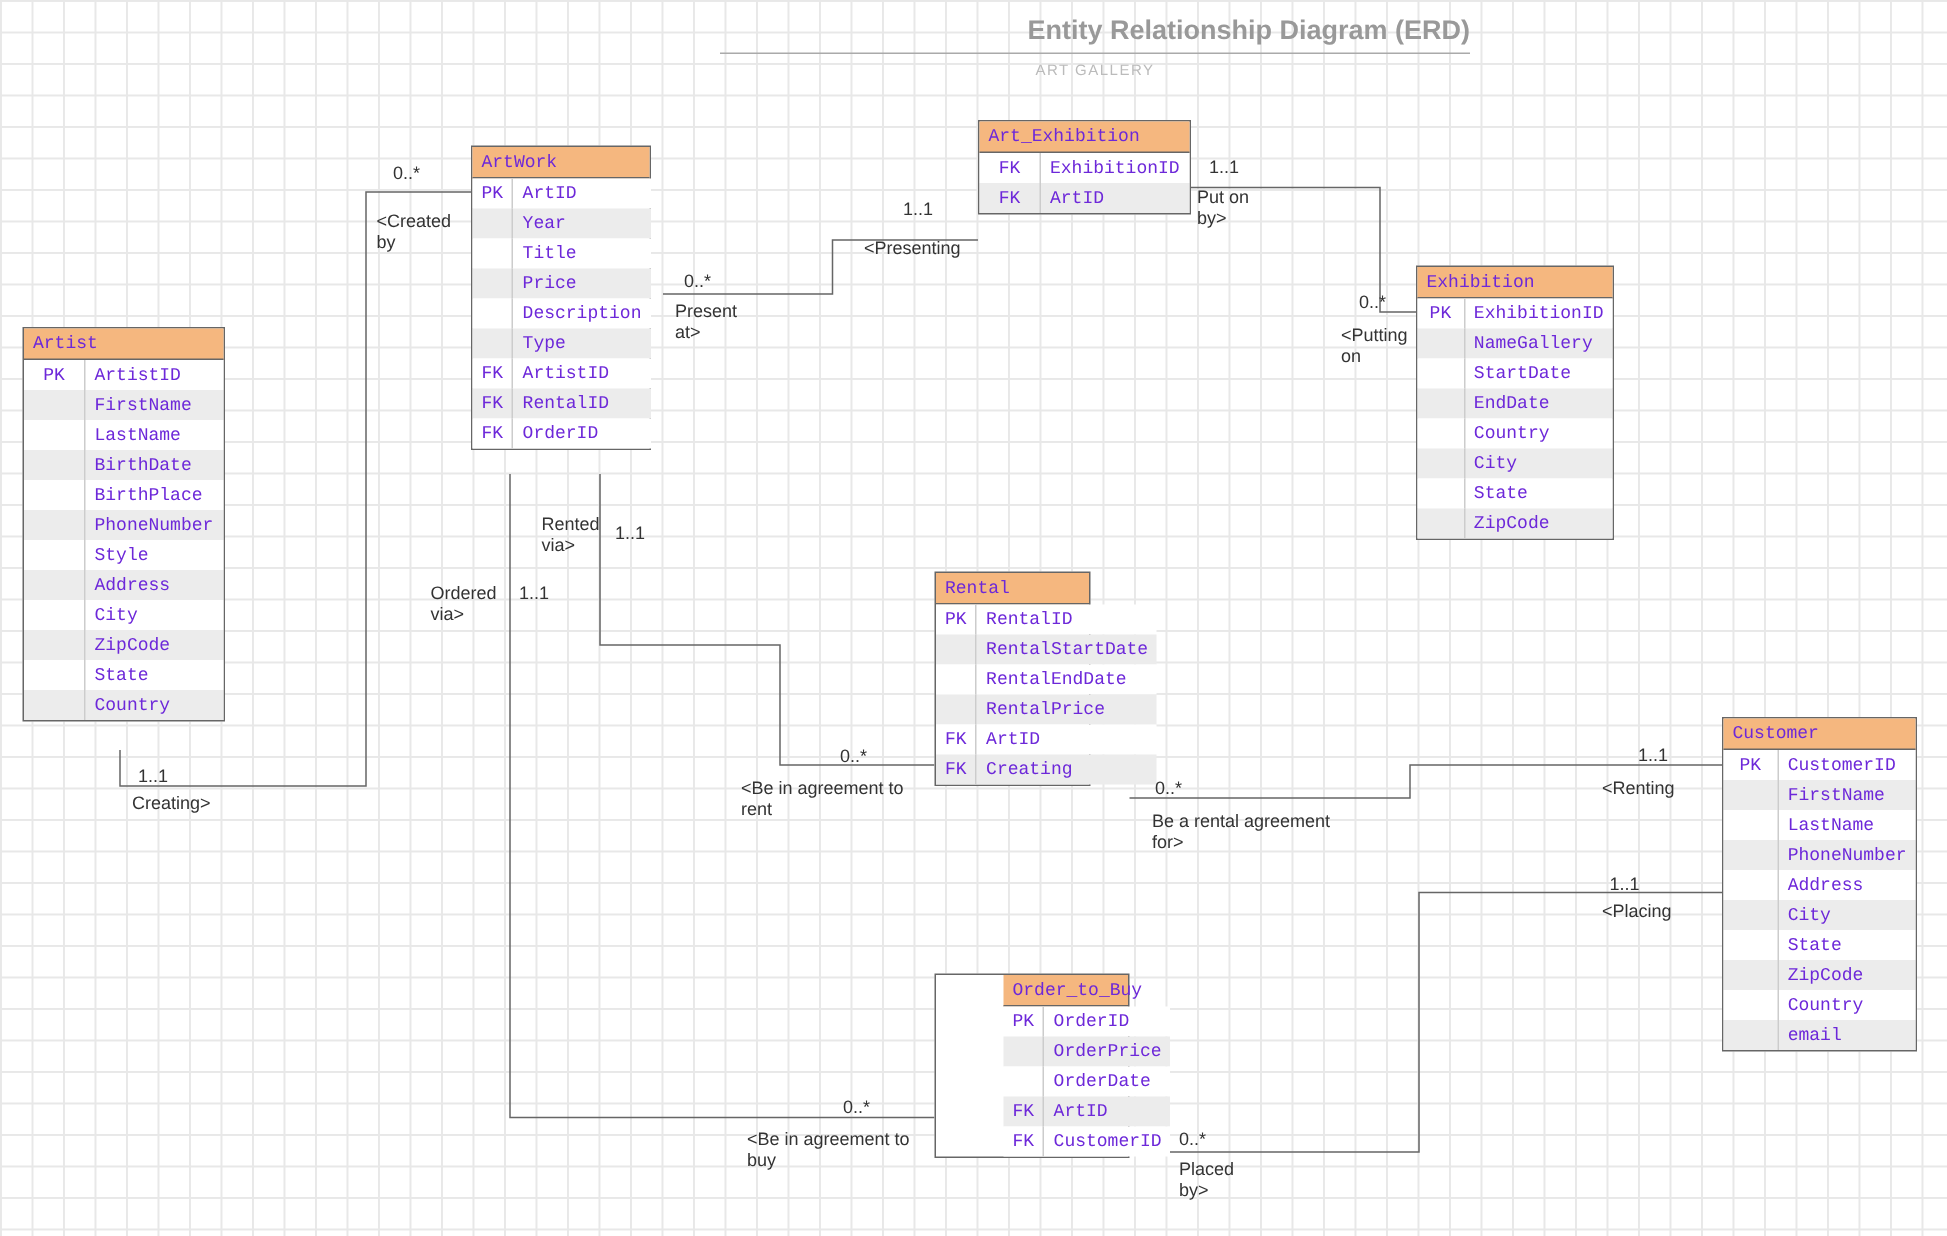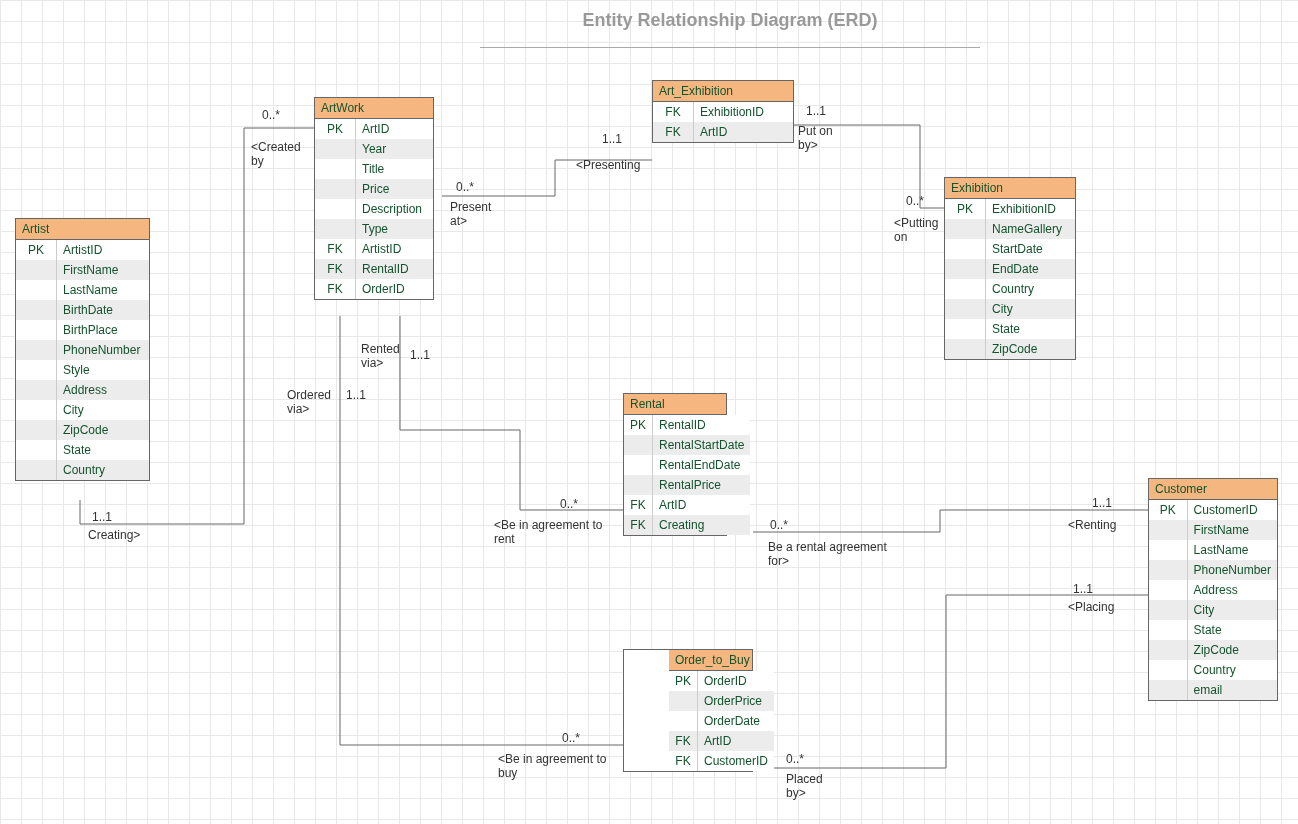--- a/index.html
+++ b/index.html
@@ -26,35 +26,37 @@
     top: 10px;
     width: 500px;
     text-align: center;
   }
   .title-block h1 {
     margin: 0;
     font-size: 18px;
     font-weight: bold;
     color: #999999;
     border-bottom: 1px solid #aaaaaa;
-    padding-bottom: 16px;
+    padding-bottom: 4px;
+    text-align: right;
   }
   .title-block .subtitle {
     margin-top: 6px;
     font-size: 10px;
     letter-spacing: 1px;
     color: #bbbbbb;
   }
   .entity {
     position: absolute;
     border: 1px solid #666666;
     background: #ffffff;
     font-size: 12px;
-    color: #14532d;
+    color: #6d28d9;
     box-sizing: border-box;
+    font-family: Liberation Mono, monospace;
   }
   .entity .ename {
     background: #f5b77f;
     font-weight: normal;
     padding: 3px 6px;
     border-bottom: 1px solid #666666;
   }
   .entity table {
     border-collapse: collapse;
     width: 100%;
@@ -87,20 +89,21 @@
     stroke-width:1;
   }
 </style>
 </head>
 <body>
 
 <div class="canvas">
 
   <div class="title-block">
     <h1>Entity Relationship Diagram (ERD)</h1>
+    <div class="subtitle">ART GALLERY</div>
   </div>
 
   <svg class="connectors">
 
     <path d="M80 500 L80 524 L244 524 L244 128 L314 128"></path>
 
     <path d="M442 196 L555 196 L555 160 L652 160"></path>
 
     <path d="M792 125 L920 125 L920 208 L944 208"></path>
 
@@ -262,21 +265,21 @@
             <td>State</td>
           </tr>
           <tr>
             <td class="key"></td>
             <td>ZipCode</td>
           </tr>
         </tbody>
     </table>
   </div>
 
-  <div class="entity" style="left:623px; top:393px; width:104px;">
+  <div class="entity" style="left:623px; top:381px; width:104px;">
     <div class="ename">Rental</div>
     <table>
       <tbody>
           <tr>
             <td class="key">PK</td>
             <td>RentalID</td>
           </tr>
           <tr>
             <td class="key"></td>
             <td>RentalStartDate</td>

